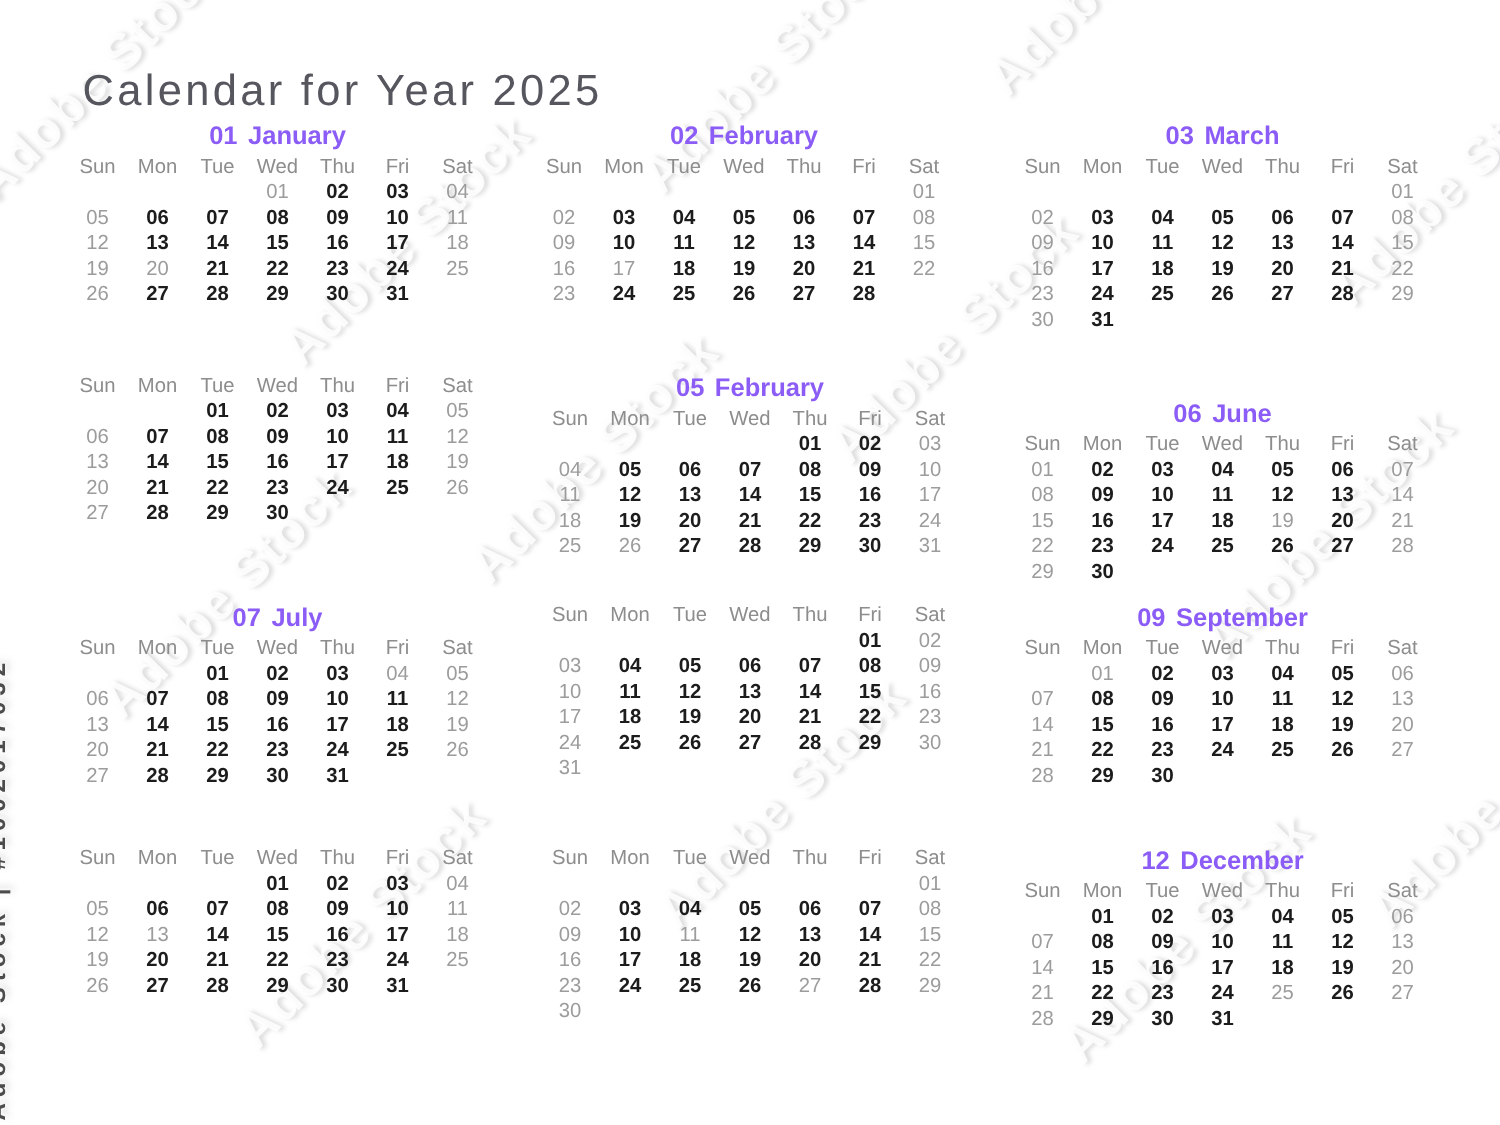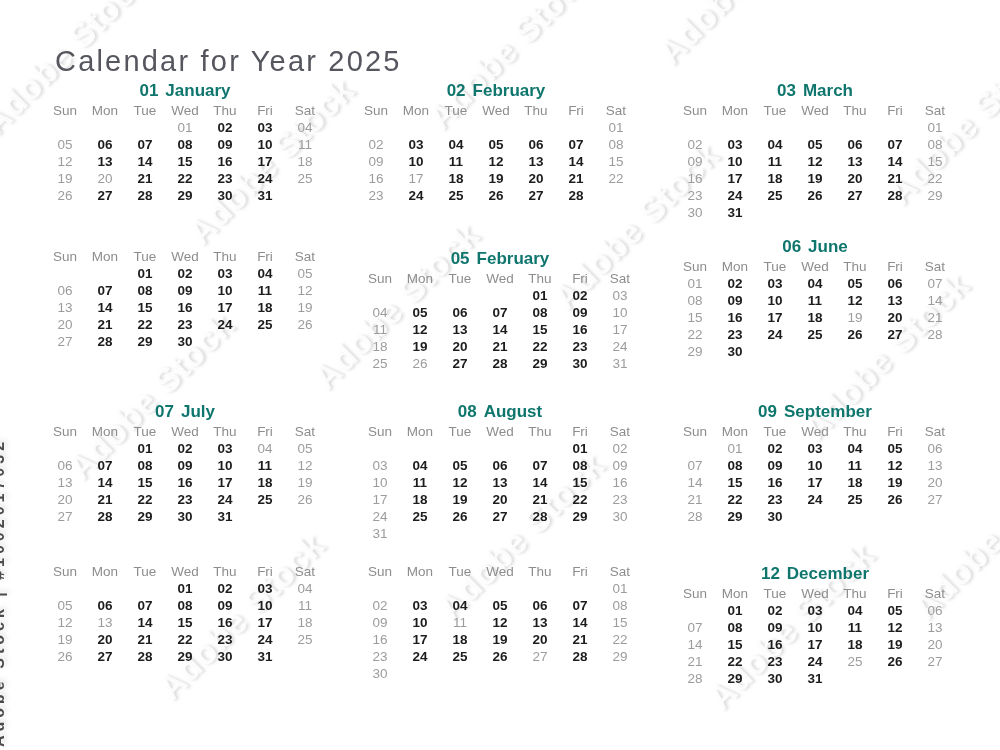--- a/index.html
+++ b/index.html
@@ -8,21 +8,21 @@
     overflow:hidden;font-family:"Liberation Sans",sans-serif;
   }
   .page-title{
     position:absolute;left:55px;top:44px;margin:0;
     font-size:29px;font-weight:400;letter-spacing:2.2px;color:#55565e;
     line-height:34px;white-space:nowrap;
   }
   .month{position:absolute;width:280px;}
   .mtitle{
     text-align:center;font-size:17px;line-height:21px;height:21px;
-    color:#0f766e;font-weight:600;margin-bottom:1px;white-space:nowrap;
+    color:#8b5cf6;font-weight:600;margin-bottom:1px;white-space:nowrap;
   }
   .mtitle .mnum{margin-right:7px;}
   .mgrid{display:grid;grid-template-columns:repeat(7,40px);grid-auto-rows:17px;}
   .mgrid span{display:block;text-align:center;font-size:13.5px;line-height:17px;}
   .dow{color:#8d8d8d;font-weight:400;}
   .day.work{color:#1c1c1c;font-weight:600;}
   .day.muted{color:#9c9c9c;font-weight:400;}
   .day.blank{visibility:hidden;}
   .wm-side{
     position:absolute;left:8px;bottom:3px;transform-origin:0 100%;
@@ -296,21 +296,21 @@
           <span class="day muted">25</span>
           <span class="day muted">26</span>
           <span class="day work">27</span>
           <span class="day work">28</span>
           <span class="day work">29</span>
           <span class="day work">30</span>
           <span class="day muted">31</span>
         </div>
   </section>
 
-  <section class="month" style="left: 675px; top: 236px;">
+  <section class="month" style="left: 675px; top: 265px;">
     <div class="mtitle">
       <span class="mnum">06</span><span class="mname">June</span>
     </div>
     <div class="mgrid">
           <span class="dow">Sun</span>
           <span class="dow">Mon</span>
           <span class="dow">Tue</span>
           <span class="dow">Wed</span>
           <span class="dow">Thu</span>
           <span class="dow">Fri</span>
@@ -390,23 +390,20 @@
           <span class="day muted">26</span>
           <span class="day muted">27</span>
           <span class="day work">28</span>
           <span class="day work">29</span>
           <span class="day work">30</span>
           <span class="day work">31</span>
         </div>
   </section>
 
   <section class="month" style="left: 360px; top: 401px;">
-    <div class="mtitle">
-      <span class="mnum">08</span><span class="mname">August</span>
-    </div>
     <div class="mgrid">
           <span class="dow">Sun</span>
           <span class="dow">Mon</span>
           <span class="dow">Tue</span>
           <span class="dow">Wed</span>
           <span class="dow">Thu</span>
           <span class="dow">Fri</span>
           <span class="dow">Sat</span>
           <span class="day blank"></span>
           <span class="day blank"></span>

